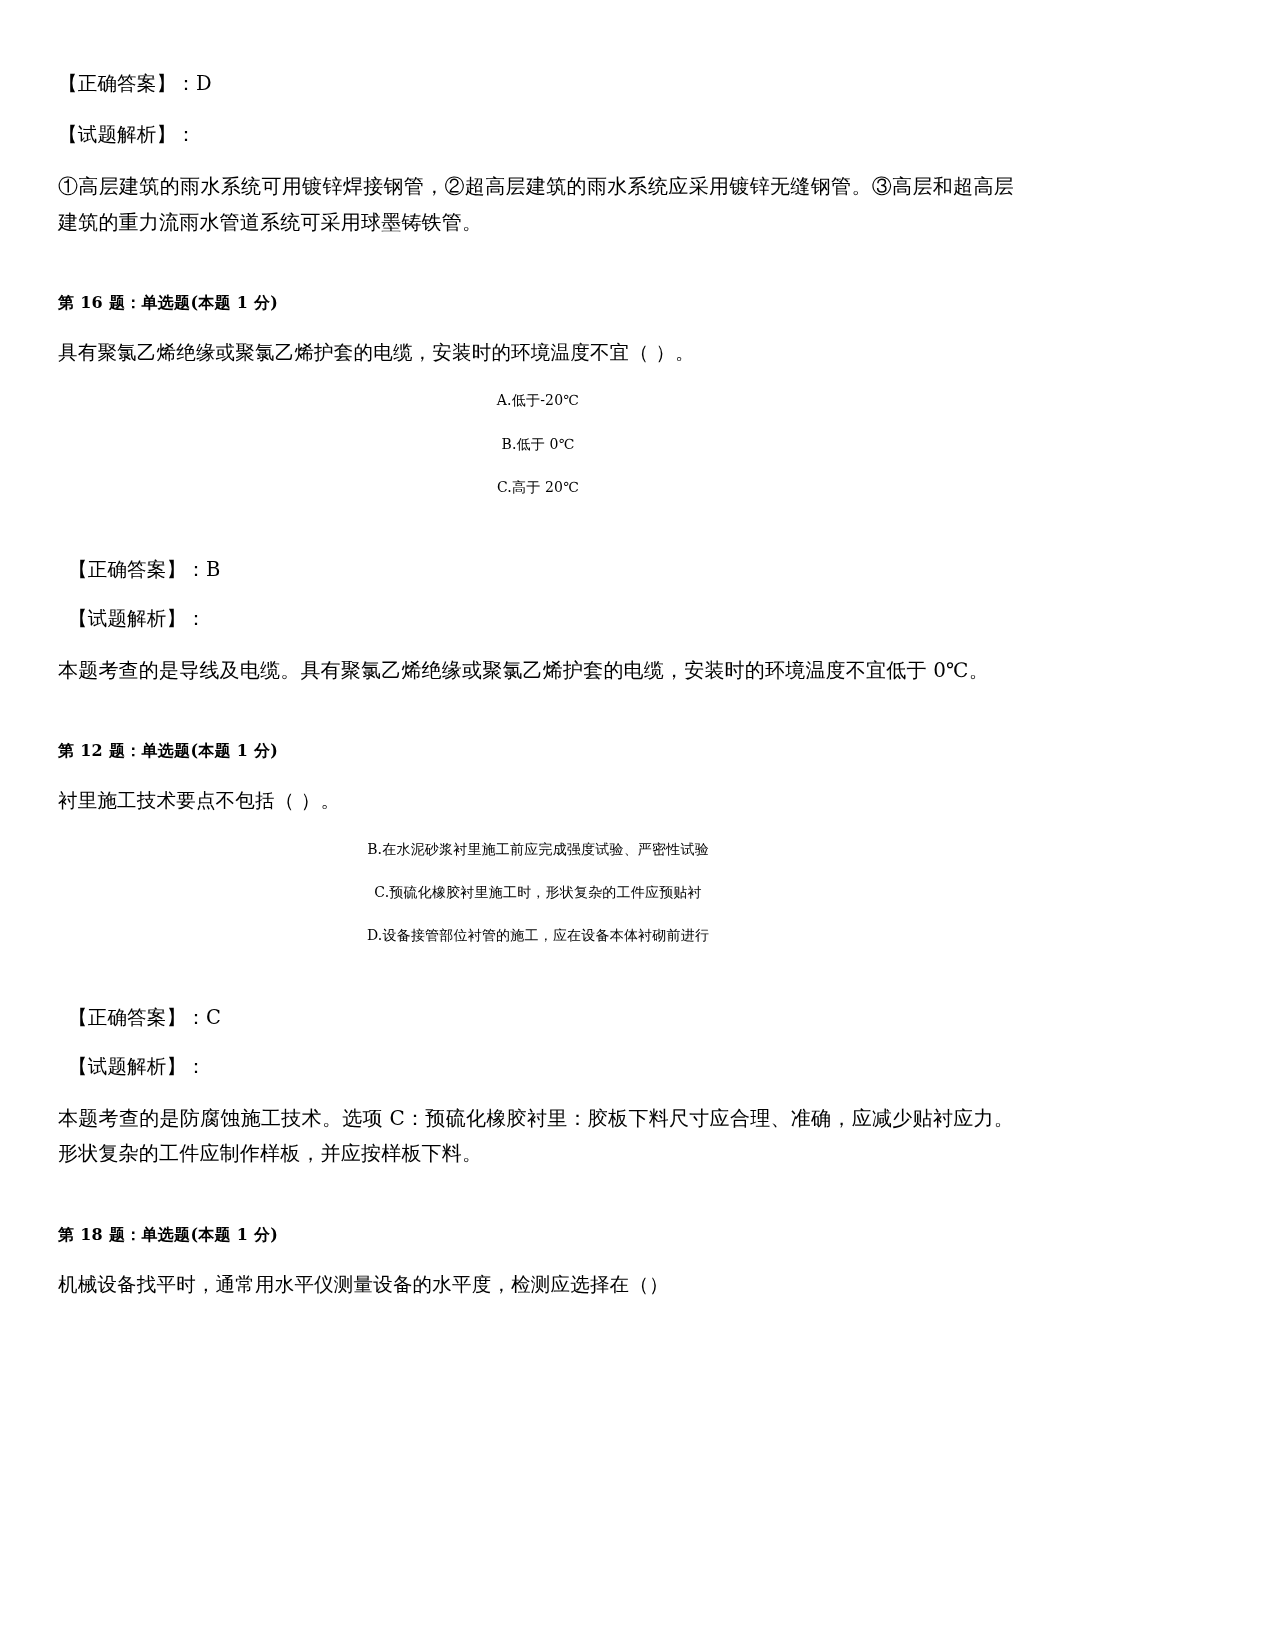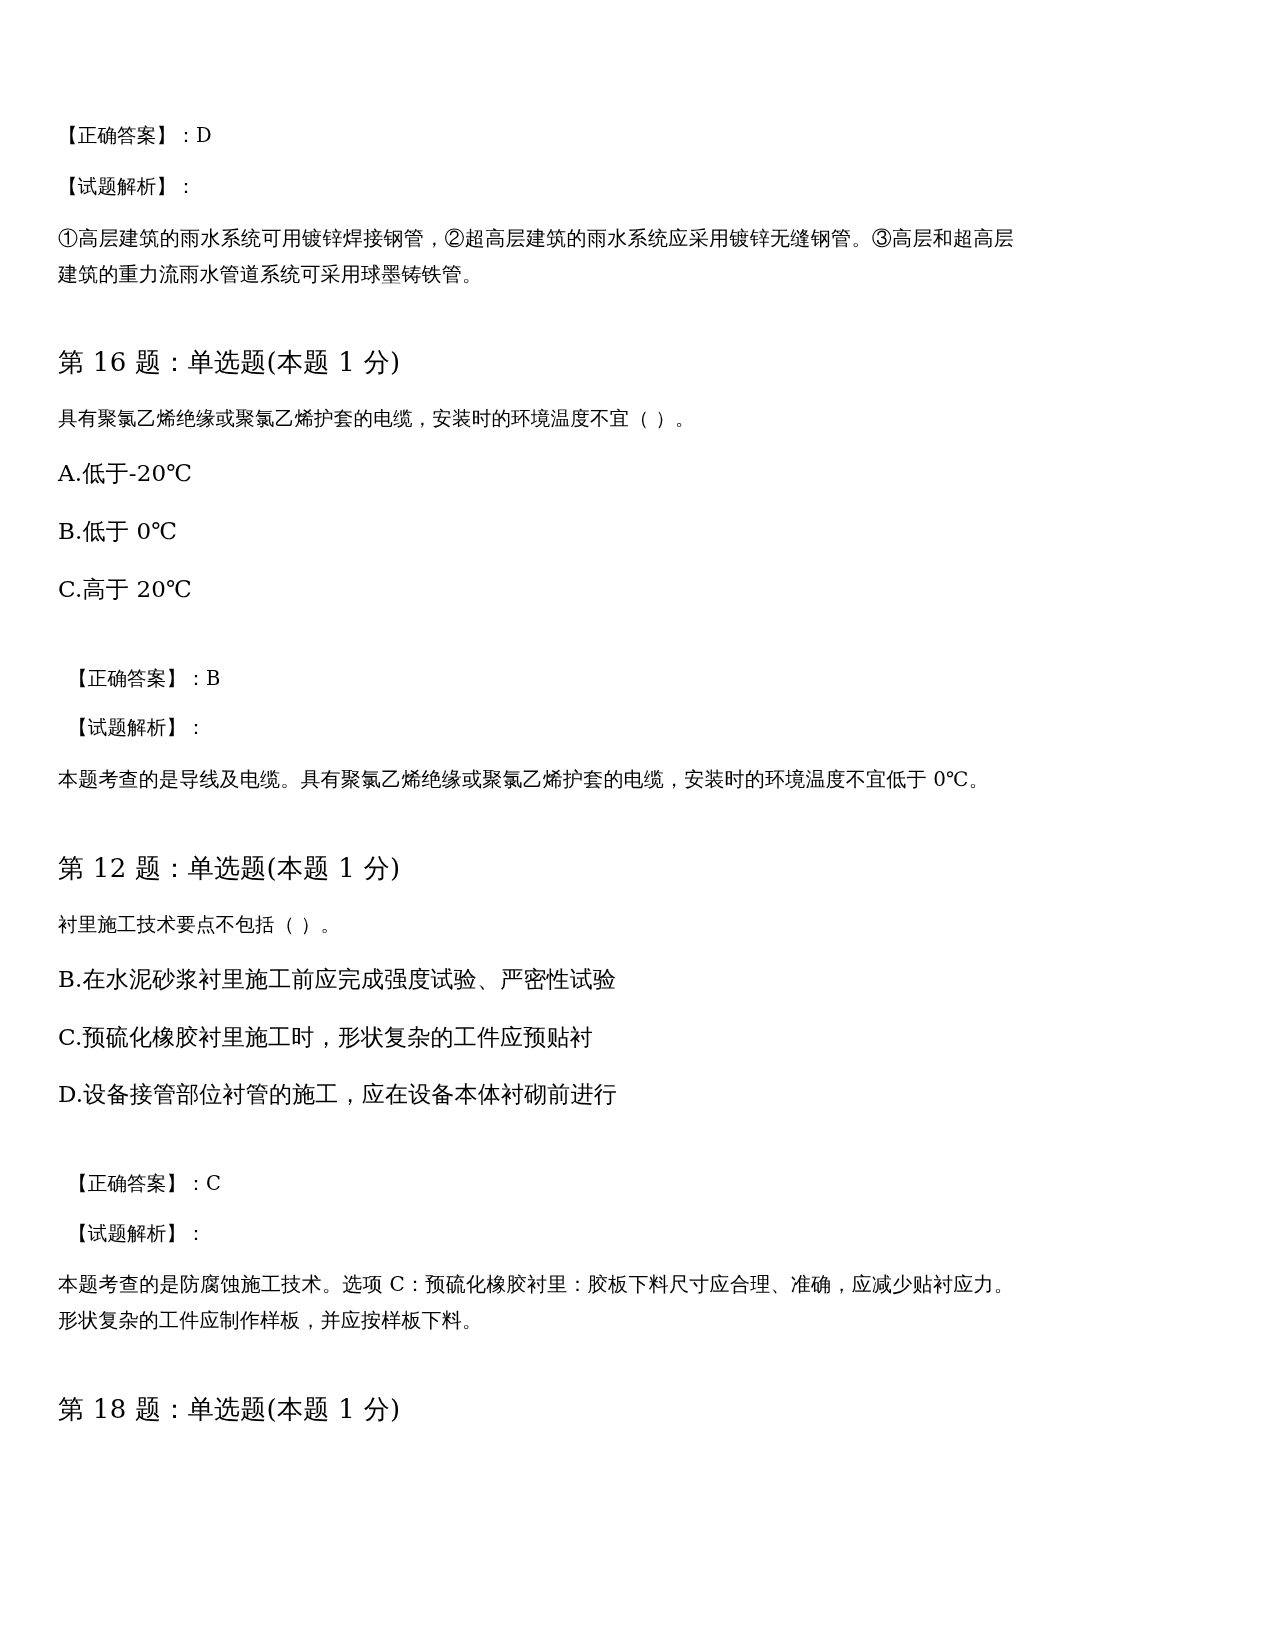--- a/index.html
+++ b/index.html
@@ -10,55 +10,56 @@
   body {
     width: 1275px;
     min-height: 1650px;
     font-family: "DejaVu Serif", "Liberation Serif", serif;
     color: #000000;
   }
   .page {
     width: 1138px;
     min-height: 1650px;
     box-sizing: border-box;
-    padding: 120px 120px 40px 58px;
+    padding: 68px 120px 40px 58px;
   }
   .block {
     margin: 0;
   }
   .line {
     font-size: 19.5px;
     line-height: 1.62;
     margin: 0 0 19px 0;
     letter-spacing: 0.2px;
   }
   .para {
     font-size: 20px;
     line-height: 1.78;
     margin: 0 4px 19px 0;
     text-align: justify;
     letter-spacing: 0.2px;
   }
   .q-head {
-    font-size: 26px;
-    font-weight: normal;
+    font-size: 16px;
+    font-weight: bold;
     margin: 0 0 22px 0;
     letter-spacing: 0.3px;
   }
   .q-stem {
     font-size: 19.5px;
     line-height: 1.7;
     margin: 12px 0 20px 0;
     letter-spacing: 0.2px;
   }
   .opt {
-    font-size: 23px;
+    font-size: 14px;
     line-height: 1.6;
     margin: 0 0 21px 0;
     letter-spacing: 0.2px;
+    text-align: center;
   }
   .gap-lg { height: 34px; }
   .ans {
     font-size: 19.5px;
     line-height: 1.62;
     margin: 0 0 18px 10px;
     letter-spacing: 0.2px;
   }
 </style>
 </head>
@@ -97,15 +98,16 @@
     <div class="gap-lg"></div>
     <div class="ans">【正确答案】：C</div>
     <div class="ans">【试题解析】：</div>
     <div class="para">本题考查的是防腐蚀施工技术。选项 C：预硫化橡胶衬里：胶板下料尺寸应合理、准确，应减少贴衬应力。形状复杂的工件应制作样板，并应按样板下料。</div>
   </div>
 
   <div class="gap-lg"></div>
 
   <div class="block">
     <div class="q-head">第 18 题：单选题(本题 1 分)</div>
+    <div class="q-stem">机械设备找平时，通常用水平仪测量设备的水平度，检测应选择在（）</div>
   </div>
 
 </div>
 
 </body></html>

